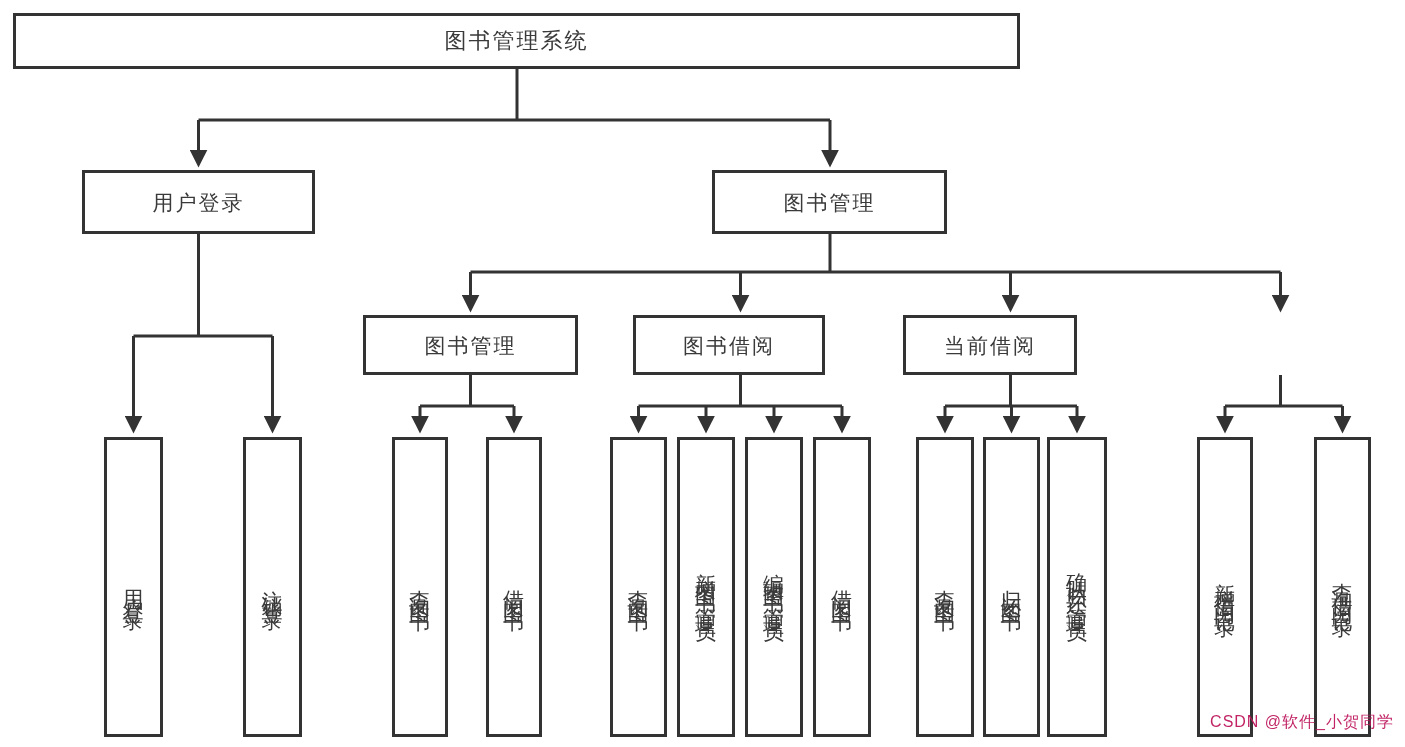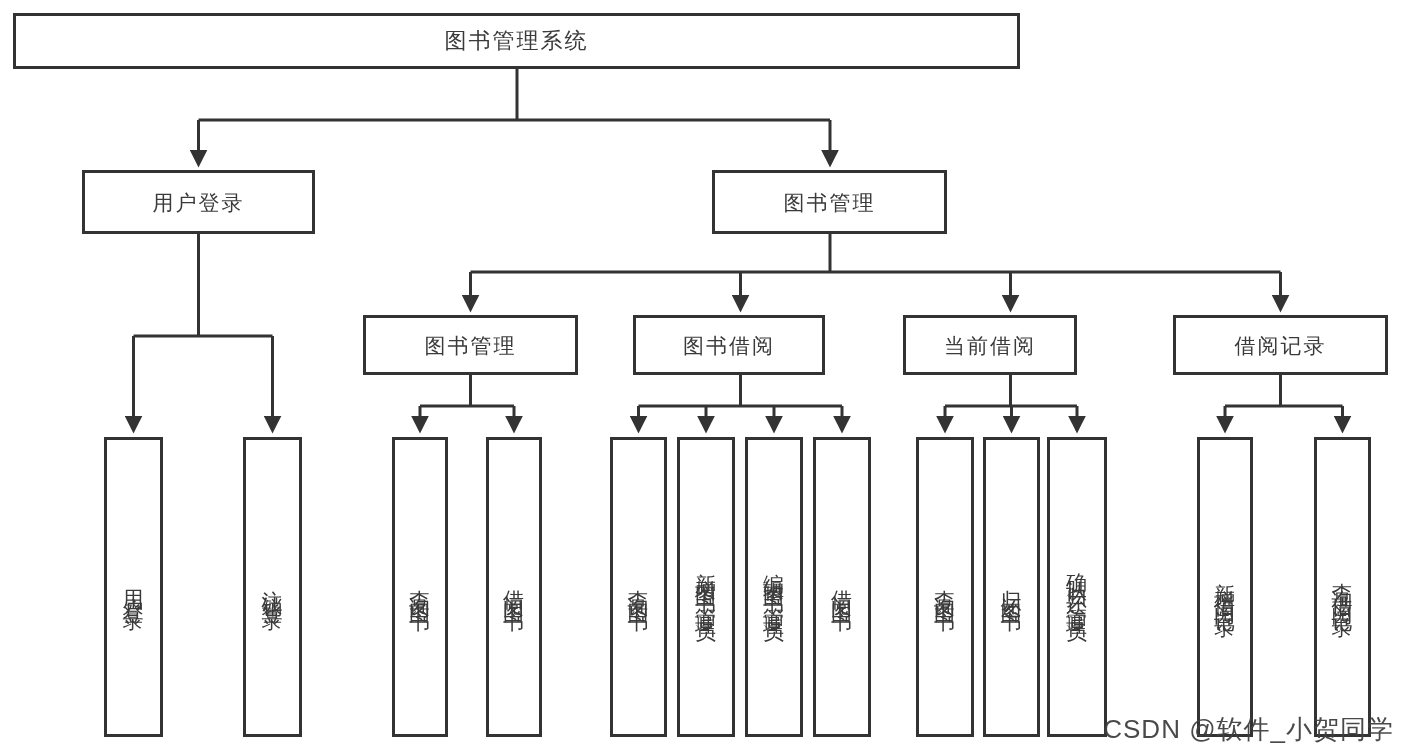--- a/index.html
+++ b/index.html
@@ -36,23 +36,23 @@
     writing-mode: vertical-rl;
     text-orientation: mixed;
     letter-spacing: 7px;
     font-size: 21px;
   }
   .watermark {
     position: absolute;
     right: 11px;
     top: 712px;
     z-index: 3;
-    font-size: 26px;
+    font-size: 16px;
     letter-spacing: 1px;
-    color: #404040;
+    color: #be185d;
     opacity: 0.95;
   }
 </style>
 </head>
 <body>
 
 <div class="canvas">
 
   <svg class="connectors" viewBox="0 0 1405 747" xmlns="http://www.w3.org/2000/svg">
     <defs>
@@ -105,21 +105,20 @@
   </svg>
 
   <div class="node hnode root" style="left:13px; top:13px; width:1007px; height:56px;">图书管理系统</div>
 
   <div class="node hnode" style="left:82px; top:170px; width:233px; height:64px;">用户登录</div>
   <div class="node hnode" style="left:712px; top:170px; width:235px; height:64px;">图书管理</div>
 
   <div class="node hnode" style="left:363px; top:315px; width:215px; height:60px;">图书管理</div>
   <div class="node hnode" style="left:633px; top:315px; width:192px; height:60px;">图书借阅</div>
   <div class="node hnode" style="left:903px; top:315px; width:174px; height:60px;">当前借阅</div>
-  <div class="node hnode" style="left:1173px; top:315px; width:215px; height:60px;">借阅记录</div>
 
   <div class="node vnode" style="left:104px; top:437px; width:59px; height:300px;">用户登录</div>
   <div class="node vnode" style="left:243px; top:437px; width:59px; height:300px;">注销登录</div>
 
   <div class="node vnode" style="left:392px; top:437px; width:56px; height:300px;">查询图书</div>
   <div class="node vnode" style="left:486px; top:437px; width:56px; height:300px;">借阅图书</div>
 
   <div class="node vnode" style="left:610px; top:437px; width:57px; height:300px;">查询图书</div>
   <div class="node vnode" style="left:677px; top:437px; width:58px; height:300px;">新增图书（管理员）</div>
   <div class="node vnode" style="left:745px; top:437px; width:58px; height:300px;">编辑图书（管理员）</div>

